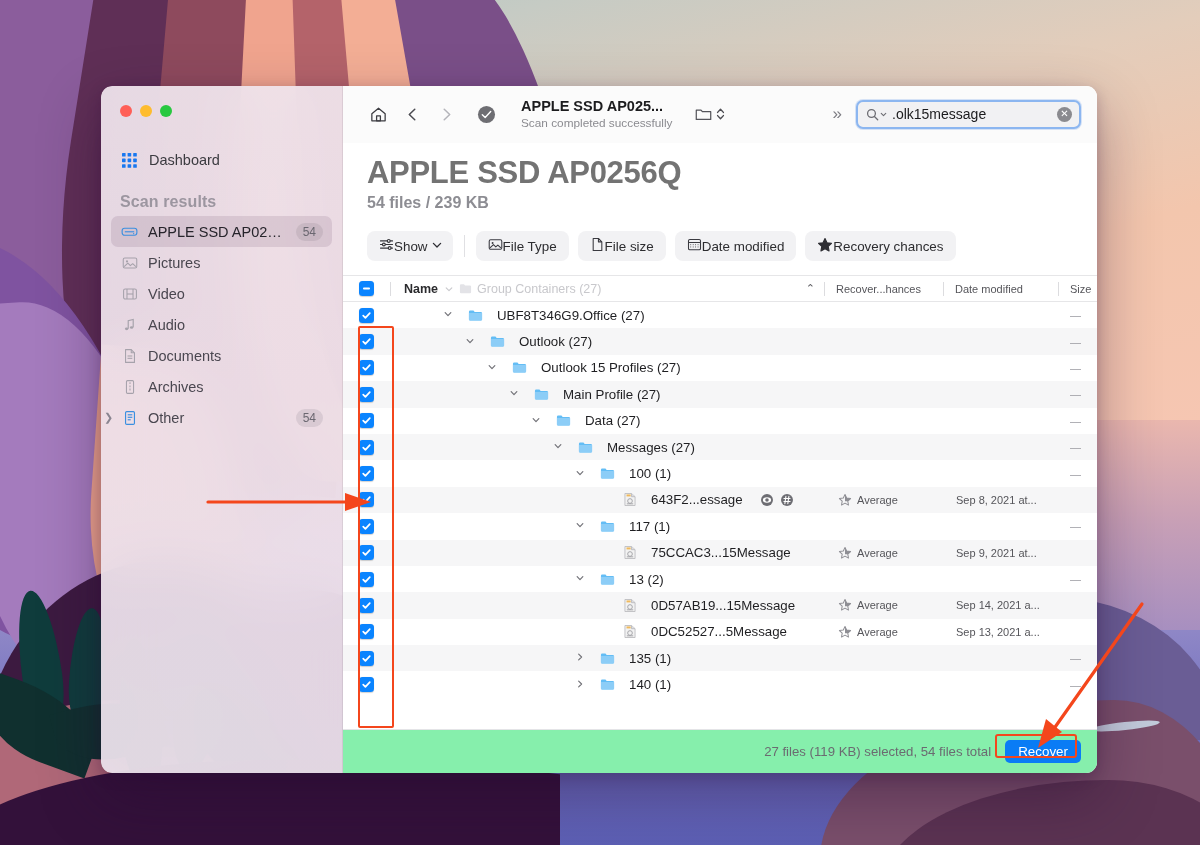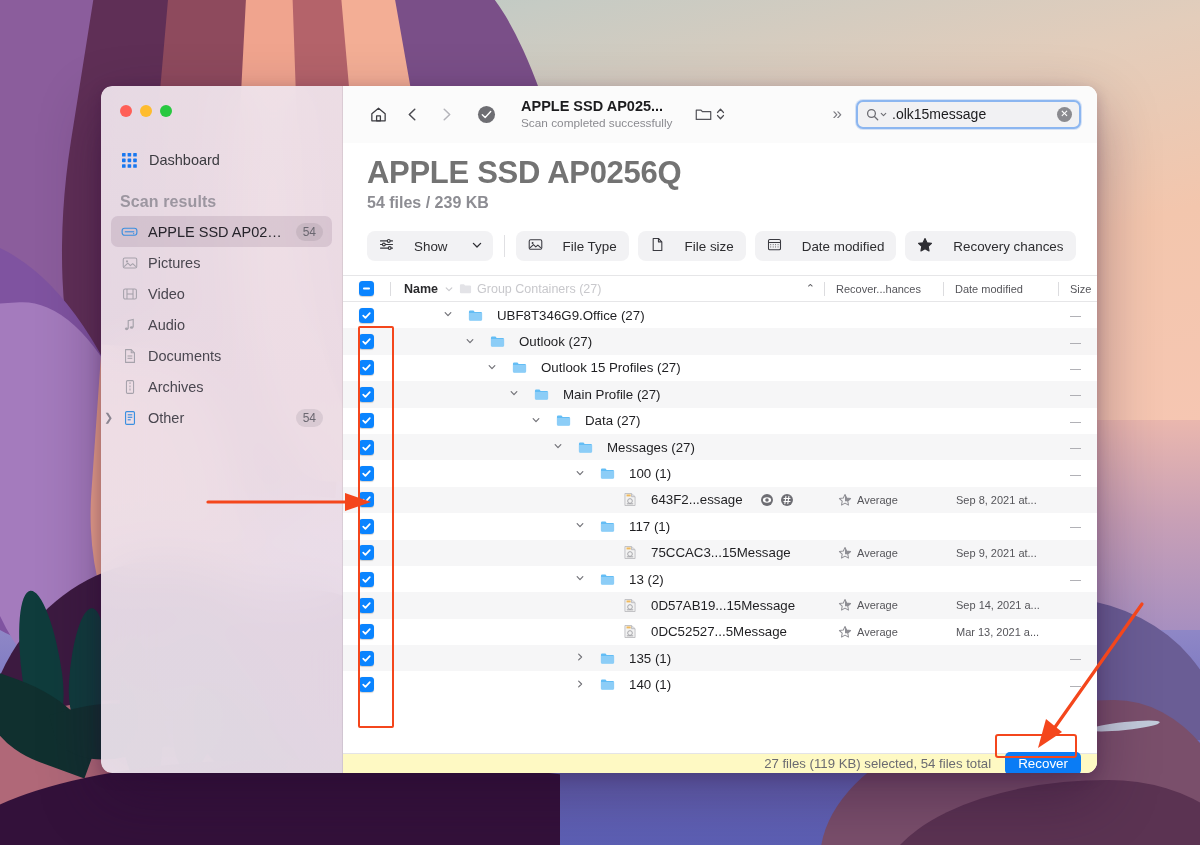--- a/index.html
+++ b/index.html
@@ -173,21 +173,21 @@
     cursor: pointer; flex: 0 0 15px; line-height: 1;
   }
 
   #heading { padding: 12px 0 0 24px; }
   #heading h1 { font-size: 31px; font-weight: 700; color: #737373; letter-spacing: -.3px; }
   #heading .sub { font-size: 16px; font-weight: 700; color: #8d8d93; margin-top: 3px; }
 
   #filters { display: flex; align-items: center; gap: 9px; padding: 19px 0 14px 24px; }
   .chip {
     height: 30px; border-radius: 8px; background: #f2f2f4; border: none;
-    display: flex; align-items: center; gap: 20px; padding: 0 12px;
+    display: flex; align-items: center; gap: 0; padding: 0 12px;
     font-size: 13.4px; color: #2d2d30; font-family: inherit; cursor: pointer; white-space: nowrap;
   }
   .chip.show { padding-right: 10px; }
   .divider-v { width: 1px; height: 22px; background: #e0e0e3; margin: 0 2px; }
 
   
   #table { flex: 1; display: flex; flex-direction: column; min-height: 0; position: relative; }
   .thead {
     display: flex; align-items: center; height: 27px;
     border-top: 1px solid #e6e6e8; border-bottom: 1px solid #e6e6e8;
@@ -219,22 +219,22 @@
 
   .cbx {
     width: 15px; height: 15px; border-radius: 3.5px; background: #0a84ff;
     display: flex; align-items: center; justify-content: center; cursor: pointer;
     box-shadow: 0 .5px 1px rgba(0,0,0,.18);
   }
   .cbx svg { display: block; }
   .cbx.mixed { background: #0a84ff; }
 
   #statusbar {
-    height: 20px; border-top: 1px solid #e4e4e7; display: flex; align-items: center;
-    justify-content: flex-end; gap: 14px; padding: 0 16px 0 0; background: #fef9c3;
+    height: 44px; border-top: 1px solid #e4e4e7; display: flex; align-items: center;
+    justify-content: flex-end; gap: 14px; padding: 0 16px 0 0; background: #86efac;
   }
   #statusbar .stxt { font-size: 13.2px; color: #6b6b71; }
   #recover-btn {
     background: #0a7cf5; color: #fff; border: none; border-radius: 5px;
     font-family: inherit; font-size: 13.4px; padding: 4px 13px; cursor: pointer;
     position: relative;
   }
 
   
   .anno { position: absolute; pointer-events: none; }
@@ -958,21 +958,21 @@
                 <span class="rname">0DC52527...5Message</span>
               </div>
               <div class="col-rec">
                 <svg width="14" height="14" viewBox="0 0 16 16" style="flex:0 0 14px">
                   <path d="M8 1.6 L9.9 5.7 L14.4 6.3 L11.2 9.3 L12 13.8 L8 11.6 L4 13.8 L4.8 9.3 L1.6 6.3 L6.1 5.7 Z" fill="none" stroke="#8e8e94" stroke-width="1.15" stroke-linejoin="round"></path>
                   <path d="M8 1.6 L9.9 5.7 L14.4 6.3 L11.2 9.3 L8 9.3 Z" fill="#8e8e94"></path>
                 </svg>
                 <span>Average</span>
               </div>
               <div class="col-date">
-                <span>Mar 13, 2021 a...</span>
+                <span>Sep 13, 2021 a...</span>
               </div>
               <div class="col-size"></div>
             </div>
             <div class="trow alt">
               <div class="col-check">
                 <span class="cbx">
                   <svg width="11" height="11" viewBox="0 0 11 11">
                     <path d="M2.2 5.7 L4.4 7.9 L8.8 3.1" fill="none" stroke="#fff" stroke-width="1.7" stroke-linecap="round" stroke-linejoin="round"></path>
                   </svg>
                 </span>

